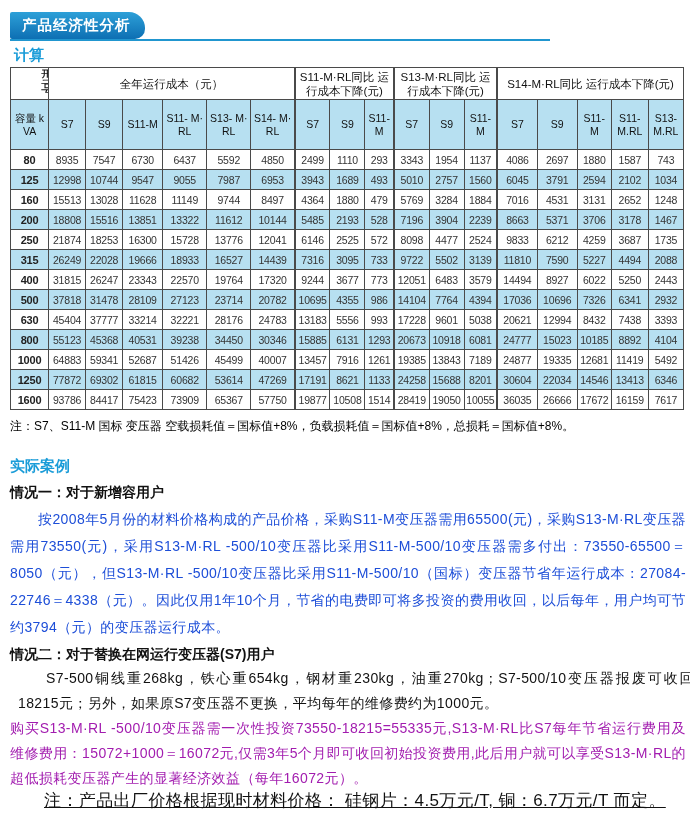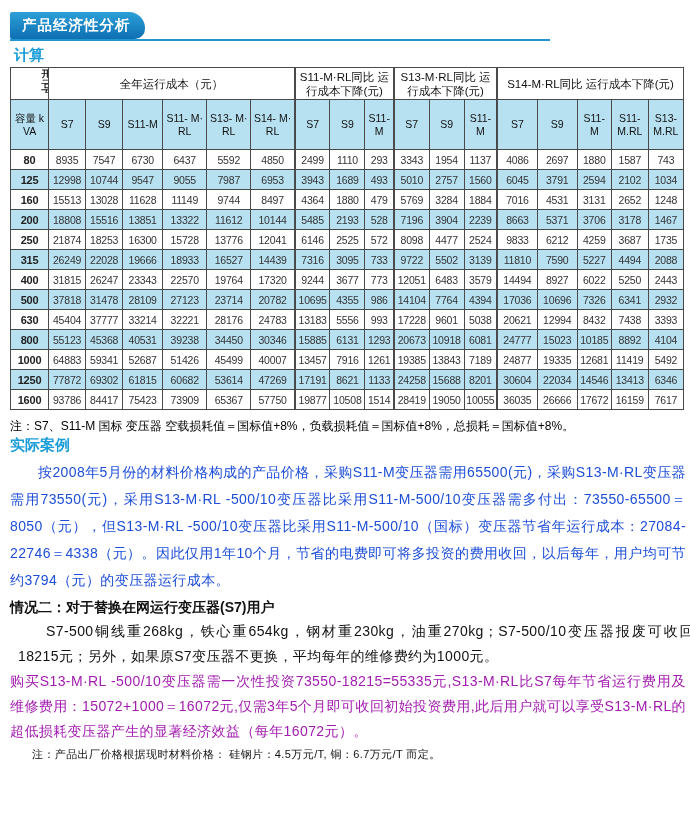--- a/index.html
+++ b/index.html
@@ -14,21 +14,21 @@
   .banner-row { width: 540px; border-bottom: 2px solid #2196cf; }
   .banner-tab {
     display: inline-block; height: 27px; line-height: 27px;
     padding: 0 14px 0 12px;
     background: linear-gradient(180deg, #2da0d8 0%, #0d6fb3 100%);
     border-radius: 2px 16px 10px 2px;
     color: #fff; font-weight: bold; font-size: 14.5px; letter-spacing: 1px;
   }
 
   .sec-title { color: #1a9cd8; font-weight: bold; font-size: 15px; line-height: 19px; margin: 4px 0 0 4px; }
-  .sec-title2 { color: #1a9cd8; font-weight: bold; font-size: 15px; line-height: 19px; margin: 0 0 0 0; }
+  .sec-title2 { color: #1a9cd8; font-weight: bold; font-size: 15px; line-height: 19px; margin: 21px 0 0 0; }
 
   
   table.cost {
     border-collapse: collapse; table-layout: fixed; width: 674px; margin-top: 3px;
   }
   table.cost th, table.cost td {
     border: 1px solid #4a4a4a; text-align: center; vertical-align: middle;
     padding: 0 1px; overflow: hidden;
   }
   tr.grp-row th { background: #ffffff; font-weight: normal; font-size: 11.5px; height: 32px; line-height: 14px; color: #111; }
@@ -42,21 +42,21 @@
   .table-note { margin: 7px 0 0 0; font-size: 12px; line-height: 18px; color: #000000; white-space: nowrap; }
 
   .case-h { font-weight: bold; font-size: 14px; color: #111; margin: 8px 0 0 0; line-height: 18px; }
   .case-h2 { font-weight: bold; font-size: 14px; color: #111; margin: 4px 0 0 0; line-height: 18px; }
   .para {
     margin: 5px 0 0 0; font-size: 14px; line-height: 27px; color: #1d4ed8;
     text-align: justify; text-indent: 2em; letter-spacing: 0.4px; width: 676px;
   }
   .para-sm { margin: 3px 0 0 8px; font-size: 14px; line-height: 25px; color: #111; text-align: justify; text-indent: 2em; letter-spacing: 0.4px; width: 676px; }
   .para-noindent { margin: 0; font-size: 14px; line-height: 25px; color: #a21caf; text-align: justify; text-indent: 0; letter-spacing: 0.4px; width: 676px; }
-  .footer-note { margin: 3px 0 0 0; font-size: 11px; line-height: 14px; color: #111; text-indent: 2em; letter-spacing: 0.4px; }
+  .footer-note { margin: 3px 0 0 0; font-size: 17px; line-height: 14px; color: #111; text-indent: 2em; letter-spacing: 0.4px; text-decoration: underline; }
 </style>
 </head>
 <body>
 
 <div class="page">
 
   <div class="banner-row">
     <span class="banner-tab">产品经济性分析</span>
   </div>
 
@@ -373,20 +373,21 @@
           <td>16159</td>
           <td>7617</td>
         </tr>
       </tbody>
   </table>
 
   <div class="table-note">注：S7、S11-M 国标 变压器 空载损耗值＝国标值+8%，负载损耗值＝国标值+8%，总损耗＝国标值+8%。</div>
 
   <div class="sec-title2">实际案例</div>
 
+  <div class="case-h">情况一：对于新增容用户</div>
   <p class="para">按2008年5月份的材料价格构成的产品价格，采购S11-M变压器需用65500(元)，采购S13-M·RL变压器需用73550(元)，采用S13-M·RL -500/10变压器比采用S11-M-500/10变压器需多付出：73550-65500＝8050（元），但S13-M·RL -500/10变压器比采用S11-M-500/10（国标）变压器节省年运行成本：27084-22746＝4338（元）。因此仅用1年10个月，节省的电费即可将多投资的费用收回，以后每年，用户均可节约3794（元）的变压器运行成本。</p>
 
   <div class="case-h2">情况二：对于替换在网运行变压器(S7)用户</div>
   <p class="para-sm">S7-500铜线重268kg，铁心重654kg，钢材重230kg，油重270kg；S7-500/10变压器报废可收回18215元；另外，如果原S7变压器不更换，平均每年的维修费约为1000元。</p>
   <p class="para-noindent">购买S13-M·RL -500/10变压器需一次性投资73550-18215=55335元,S13-M·RL比S7每年节省运行费用及维修费用：15072+1000＝16072元,仅需3年5个月即可收回初始投资费用,此后用户就可以享受S13-M·RL的超低损耗变压器产生的显著经济效益（每年16072元）。</p>
 
   <div class="footer-note">注：产品出厂价格根据现时材料价格： 硅钢片：4.5万元/T, 铜：6.7万元/T 而定。</div>
 
 </div>
 

